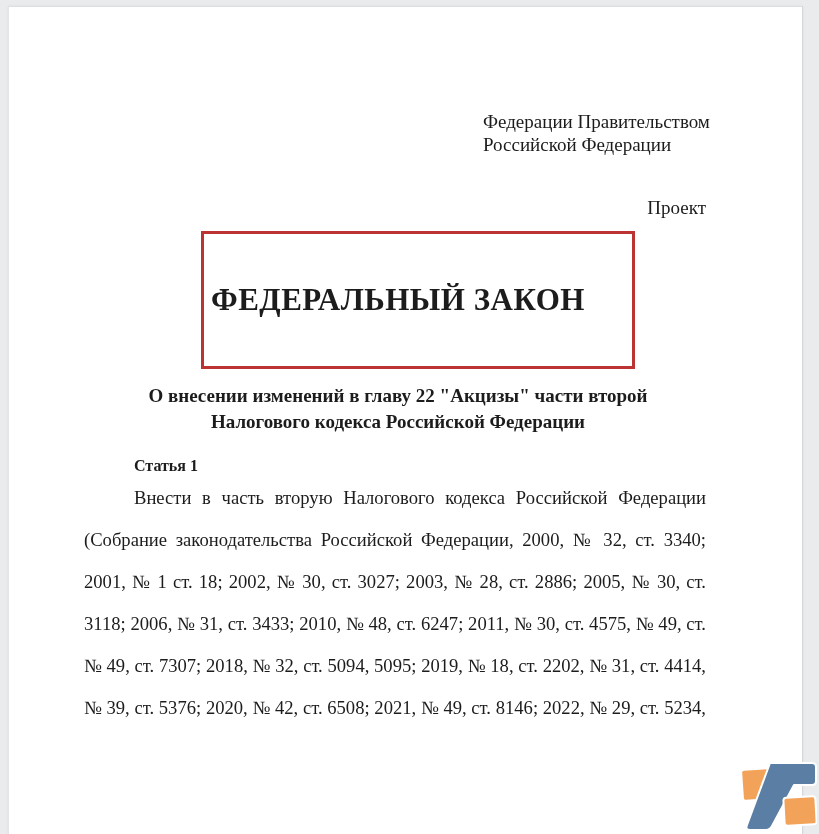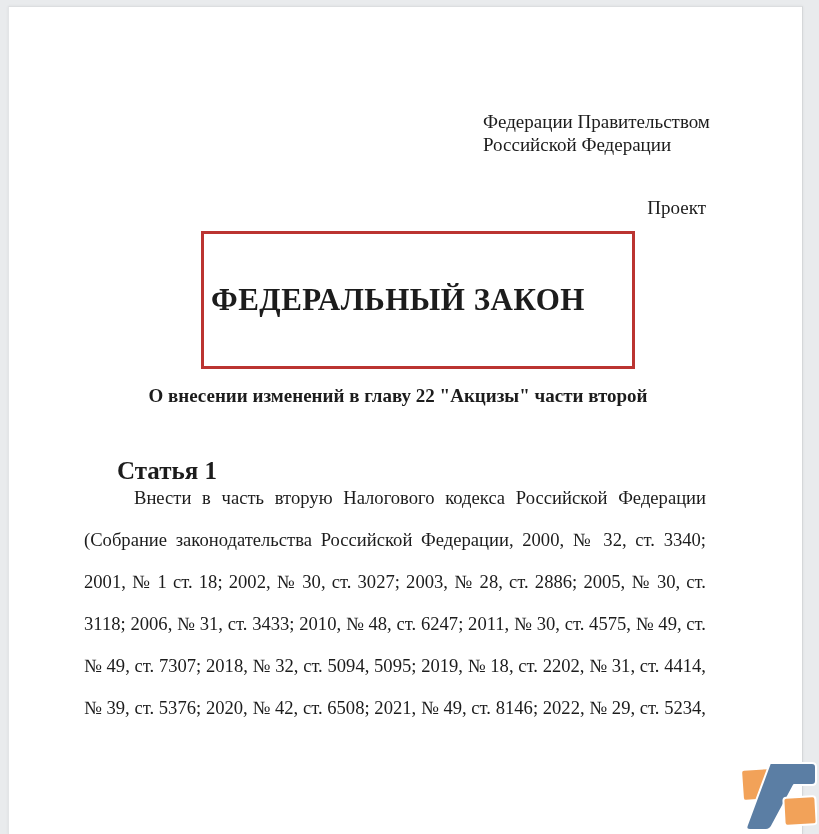--- a/index.html
+++ b/index.html
@@ -65,23 +65,23 @@
     left: 75px;
     right: 90px;
     top: 376px;
     text-align: center;
     font-size: 19px;
     font-weight: bold;
     line-height: 26px;
   }
   .article-heading {
     position: absolute;
-    left: 108px;
+    left: 125px;
     top: 450px;
-    font-size: 25px;
+    font-size: 16px;
     font-weight: bold;
   }
   .body-text {
     position: absolute;
     left: 75px;
     right: 96px;
     top: 470px;
     font-size: 18.6px;
   }
   .body-line {
@@ -114,20 +114,21 @@
     </div>
 
     <div class="draft-label">Проект</div>
 
     <div class="law-banner">
       <div class="law-banner-text">ФЕДЕРАЛЬНЫЙ ЗАКОН</div>
     </div>
 
     <div class="doc-title">
       <div>О внесении изменений в главу 22 "Акцизы" части второй</div>
+      <div>Налогового кодекса Российской Федерации</div>
     </div>
 
     <div class="article-heading">Статья 1</div>
 
     <div class="body-text">
       <div class="body-line indent">Внести в часть вторую Налогового кодекса Российской Федерации</div>
       <div class="body-line">(Собрание законодательства Российской Федерации, 2000, № 32, ст. 3340;</div>
       <div class="body-line">2001, № 1 ст. 18; 2002, № 30, ст. 3027; 2003, № 28, ст. 2886; 2005, № 30, ст.</div>
       <div class="body-line">3118; 2006, № 31, ст. 3433; 2010, № 48, ст. 6247; 2011, № 30, ст. 4575, № 49, ст.</div>
       <div class="body-line">№ 49, ст. 7307; 2018, № 32, ст. 5094, 5095; 2019, № 18, ст. 2202, № 31, ст. 4414,</div>

